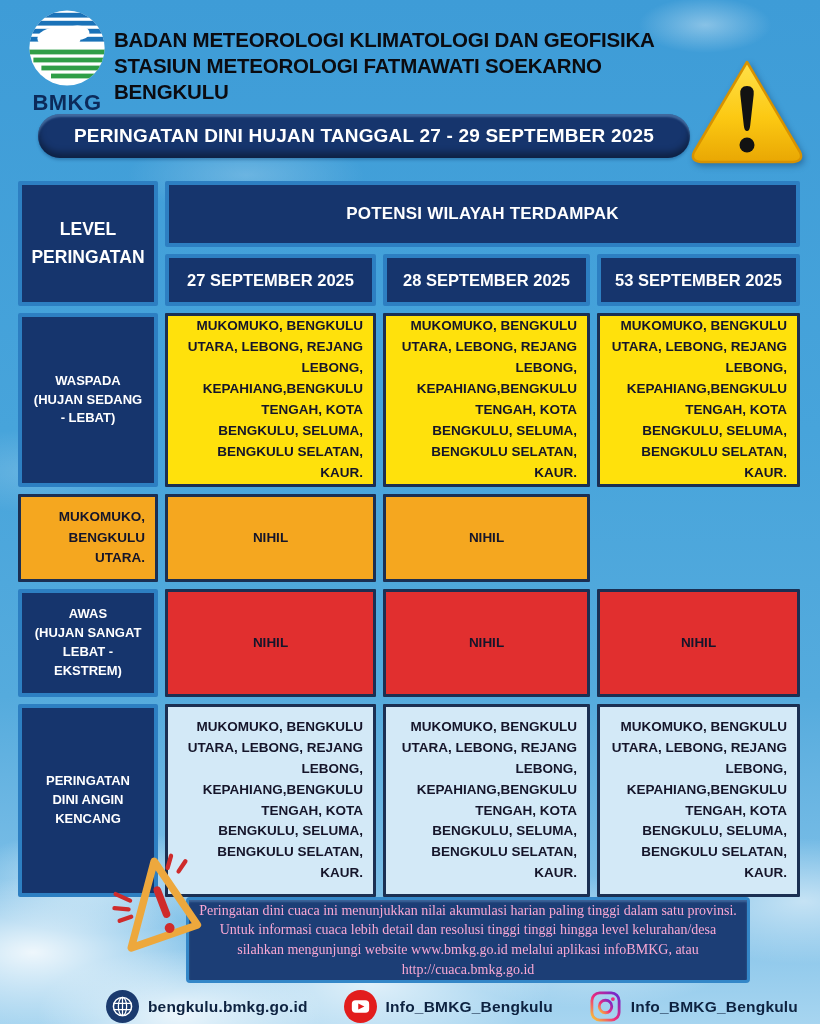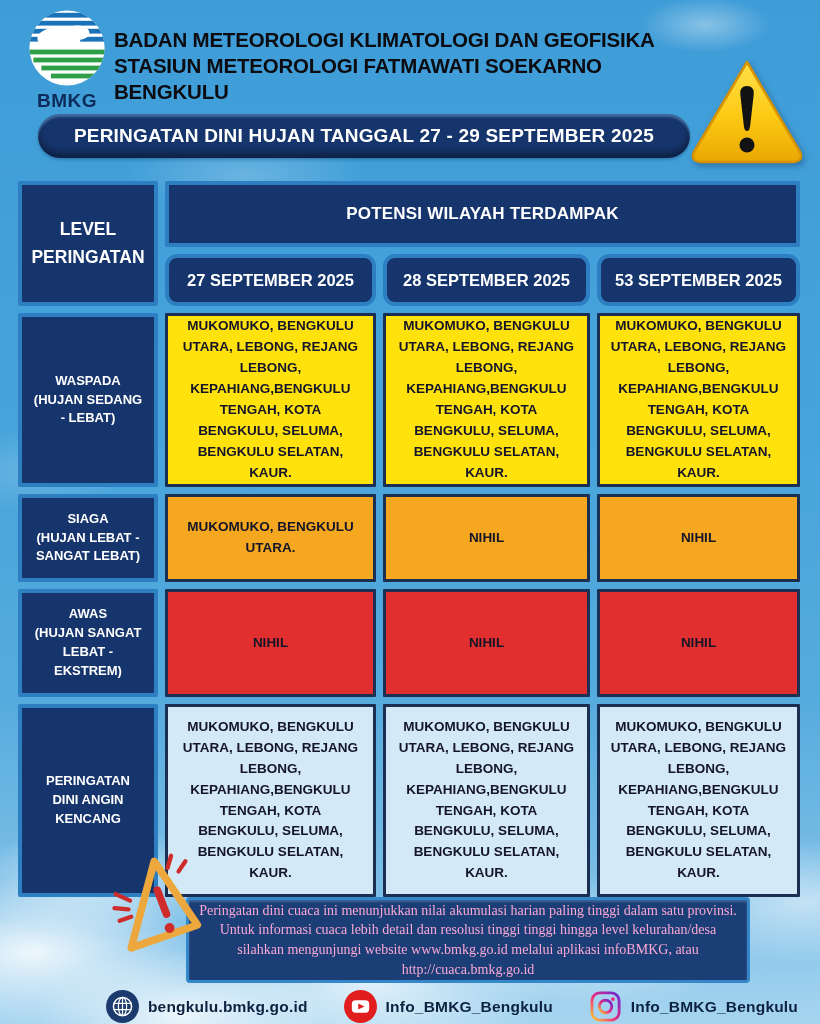--- a/index.html
+++ b/index.html
@@ -14,21 +14,21 @@
       radial-gradient(210px 95px at 22% 99%, rgba(255,255,255,.8), transparent 68%),
       radial-gradient(260px 110px at 45% 96%, rgba(255,255,255,.7), transparent 70%),
       radial-gradient(230px 95px at 72% 92%, rgba(255,255,255,.55), transparent 70%),
       radial-gradient(220px 90px at 98% 88%, rgba(255,255,255,.55), transparent 70%),
       radial-gradient(190px 75px at 12% 86%, rgba(214,236,248,.9), transparent 70%),
       linear-gradient(180deg,#3e9cd7 0%,#47a4db 42%,#55abdd 68%,#7fc0e8 88%,#a7d5f0 100%);
   }
   .abs{position:absolute;}
   
   .logo{left:20px;top:8px;width:94px;text-align:center;}
-  .logo-text{font-weight:700;font-size:19px;color:#0c2a5a;letter-spacing:.5px;margin-top:-2px;}
+  .logo-text{font-weight:700;font-size:22px;color:#0c2a5a;letter-spacing:.5px;margin-top:-2px;}
   .org-title{left:114px;top:27px;width:600px;font-size:20.5px;font-weight:700;color:#0b0b10;line-height:26px;letter-spacing:-0.2px;}
   
   .banner{
     left:38px;top:114px;width:652px;height:44px;background:#16356d;border-radius:28px;
     display:flex;align-items:center;justify-content:center;color:#fff;font-size:19px;font-weight:700;
     box-shadow:inset 0 3px 2px rgba(130,185,235,.4), inset 0 -5px 7px rgba(0,0,0,.4), 0 2px 3px rgba(0,40,90,.3);
     letter-spacing:.2px; z-index:1;
   }
   .warning-triangle{left:686px;top:56px;width:122px;height:114px;z-index:2;filter:drop-shadow(2px 3px 3px rgba(0,30,70,.35));}
   
@@ -38,25 +38,25 @@
     grid-template-rows:66px 52px 174px 88px 108px 193px;
     gap:7px;
   }
   .hcell{
     background:#16356d;border:4px solid #2d7fc2;border-radius:2px;
     display:flex;align-items:center;justify-content:center;text-align:center;
     color:#fff;font-weight:700;
   }
   .level-head{grid-column:1;grid-row:1/3;font-size:17.5px;line-height:1.55;white-space:pre-line;}
   .potensi{grid-column:2/5;grid-row:1;font-size:17px;letter-spacing:.2px;}
-  .datec{grid-row:2;font-size:16.5px;border-radius:12px;}
+  .datec{grid-row:2;font-size:16.5px;}
   .levelc{grid-column:1;font-size:13px;line-height:1.45;white-space:pre-line;}
   .dcell{
     border:3px solid #1b2f52;border-radius:1px;
-    display:flex;align-items:center;justify-content:center;text-align:center;
+    display:flex;align-items:center;justify-content:center;text-align:right;
     color:#15152a;font-weight:700;font-size:13.5px;line-height:1.55;padding:9px 10px;box-sizing:border-box;
   }
   
   .sketch-triangle{left:110px;top:850px;width:108px;height:118px;z-index:6;}
   
   .note{
     left:186px;top:897px;width:558px;height:80px;background:#1c3e76;border:3px solid #3487c8;border-radius:4px;
     display:flex;flex-direction:column;justify-content:center;z-index:5;
     color:#f9a8d4;font-family:"Liberation Serif",serif;font-size:14px;line-height:1.4;text-align:center;
     box-shadow:inset 0 2px 2px rgba(140,190,235,.3);
@@ -128,23 +128,20 @@
     <div class="hcell datec">28 SEPTEMBER 2025</div>
     <div class="hcell datec">53 SEPTEMBER 2025</div>
 
     <div class="hcell levelc">WASPADA
 (HUJAN SEDANG
 - LEBAT)</div>
     <div class="dcell" style="background-color: rgb(255, 225, 12);">MUKOMUKO, BENGKULU UTARA, LEBONG, REJANG LEBONG, KEPAHIANG,BENGKULU TENGAH, KOTA BENGKULU, SELUMA, BENGKULU SELATAN, KAUR.</div>
     <div class="dcell" style="background-color: rgb(255, 225, 12);">MUKOMUKO, BENGKULU UTARA, LEBONG, REJANG LEBONG, KEPAHIANG,BENGKULU TENGAH, KOTA BENGKULU, SELUMA, BENGKULU SELATAN, KAUR.</div>
     <div class="dcell" style="background-color: rgb(255, 225, 12);">MUKOMUKO, BENGKULU UTARA, LEBONG, REJANG LEBONG, KEPAHIANG,BENGKULU TENGAH, KOTA BENGKULU, SELUMA, BENGKULU SELATAN, KAUR.</div>
 
-    <div class="hcell levelc">SIAGA
-(HUJAN LEBAT -
-SANGAT LEBAT)</div>
     <div class="dcell" style="background-color: rgb(245, 167, 31);">MUKOMUKO, BENGKULU UTARA.</div>
     <div class="dcell" style="background-color: rgb(245, 167, 31);">NIHIL</div>
     <div class="dcell" style="background-color: rgb(245, 167, 31);">NIHIL</div>
 
     <div class="hcell levelc">AWAS
 (HUJAN SANGAT
 LEBAT -
 EKSTREM)</div>
     <div class="dcell" style="background-color: rgb(225, 47, 47);">NIHIL</div>
     <div class="dcell" style="background-color: rgb(225, 47, 47);">NIHIL</div>

